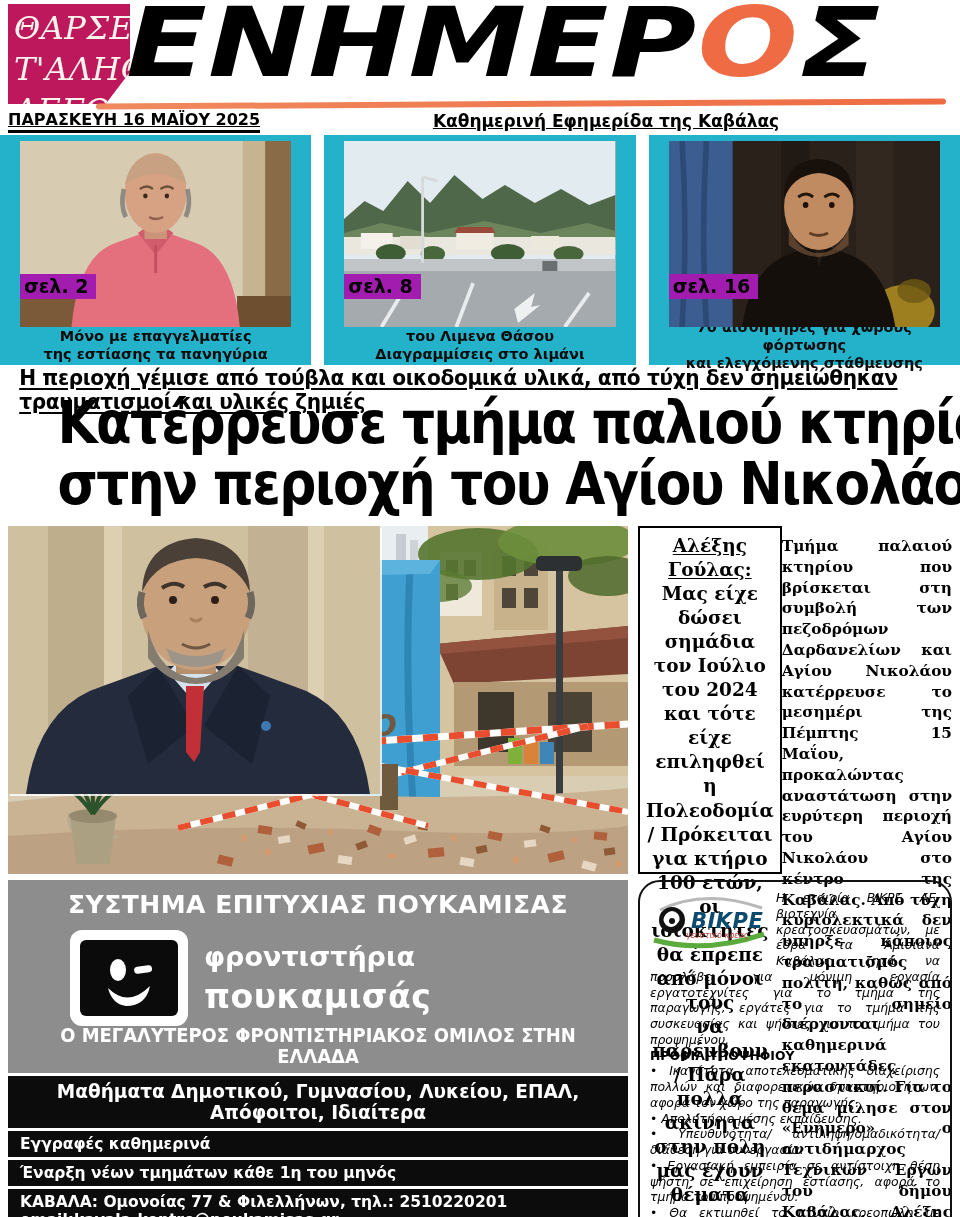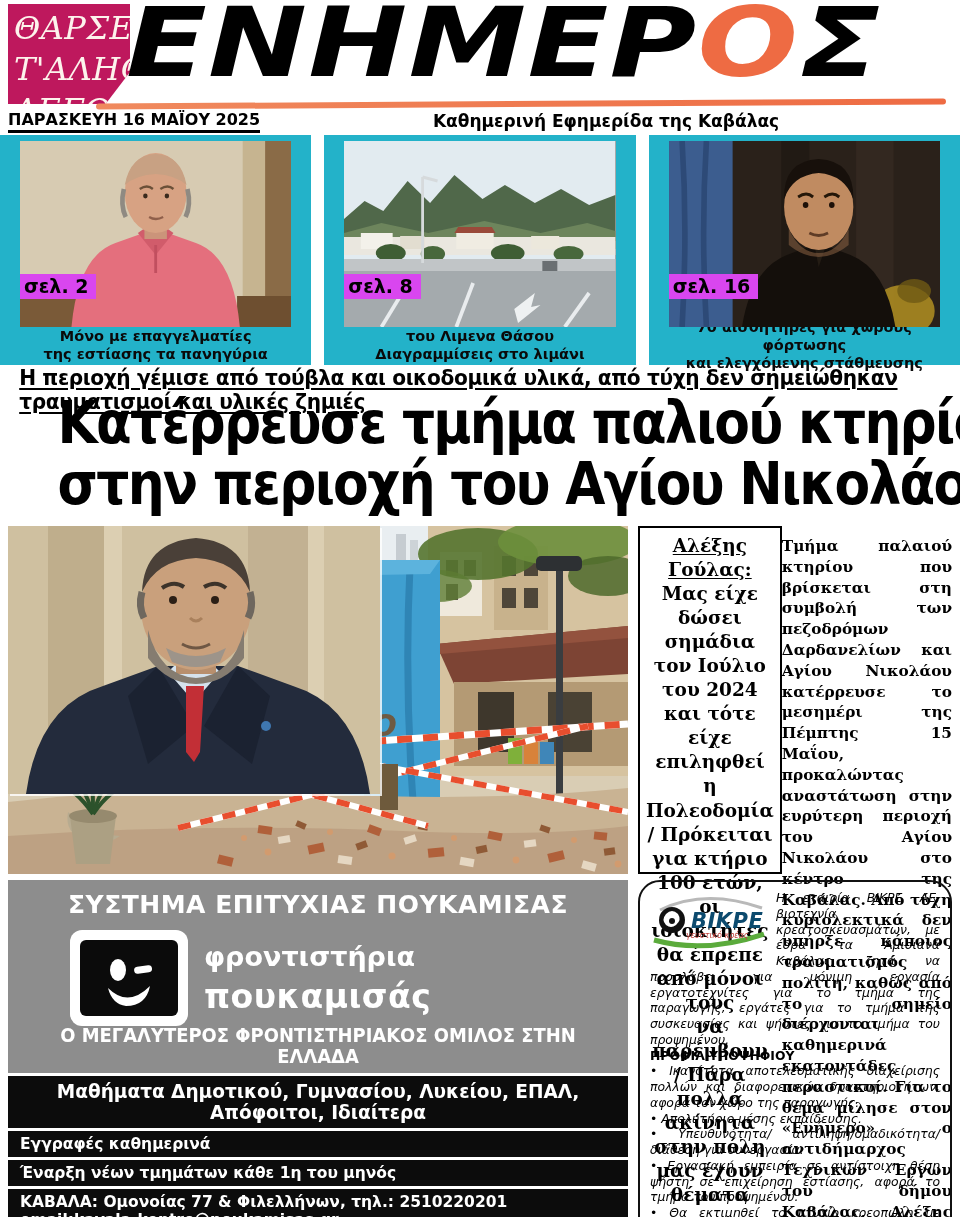--- a/index.html
+++ b/index.html
@@ -25,36 +25,36 @@
     font-size:97px; font-weight:900; font-style:italic; letter-spacing:1px;
     transform:scaleX(1.22); transform-origin:left top; white-space:nowrap; line-height:1.02;
   }
   .logo .logo-o { color:#ee6b43; }
   .logo-swoosh {
     position:absolute; left:96px; top:101px; width:850px; height:6px;
     background:linear-gradient(90deg,#f08a5e,#ee6b43); border-radius:3px; transform:rotate(-0.35deg);
   }
   .dateline {
     position:absolute; left:0; top:108px; width:952px; height:26px;
-    display:grid; grid-template-columns:auto 1fr auto; align-items:center;
+    display:grid; grid-template-columns:auto 1fr auto; align-items:center;text-decoration:underline;
   }
   .dateline .date { margin-left:8px; font-size:16px; font-weight:800; border-bottom:3px solid #000; padding-bottom:1px; }
   .dateline .subtitle { text-align:center; font-size:17px; font-weight:800; }
   .dateline .issue { margin-right:8px; font-size:13.5px; font-weight:800; border-bottom:2px solid #000; padding-bottom:2px; }
 
   
   .strip {
     position:absolute; left:0; top:135px; width:960px; height:230px;
     display:flex; gap:13px; background:#fff;
   }
   .panel { flex:1; background:#23b2c9; padding:6px 20px 0; position:relative; }
   .panel .photo { position:relative; width:100%; height:186px; overflow:hidden; background:#888; }
   .panel .photo svg { display:block; width:100%; height:100%; }
   .page-tag {
-    position:absolute; left:0; bottom:28px; background:#d946ef; color:#000;
+    position:absolute; left:0; bottom:28px; background:#a21caf; color:#000;
     font-weight:800; font-size:19px; padding:1px 8px 2px 4px;
   }
   .panel .caption {
     height:38px; display:flex; flex-direction:column; justify-content:center;
     text-align:center; font-size:14.5px; font-weight:800; line-height:1.22; color:#0a0a0a;
   }
 
   
   .kicker-wrap { position:absolute; left:0; top:366px; width:960px; text-align:left; }
   .kicker {

